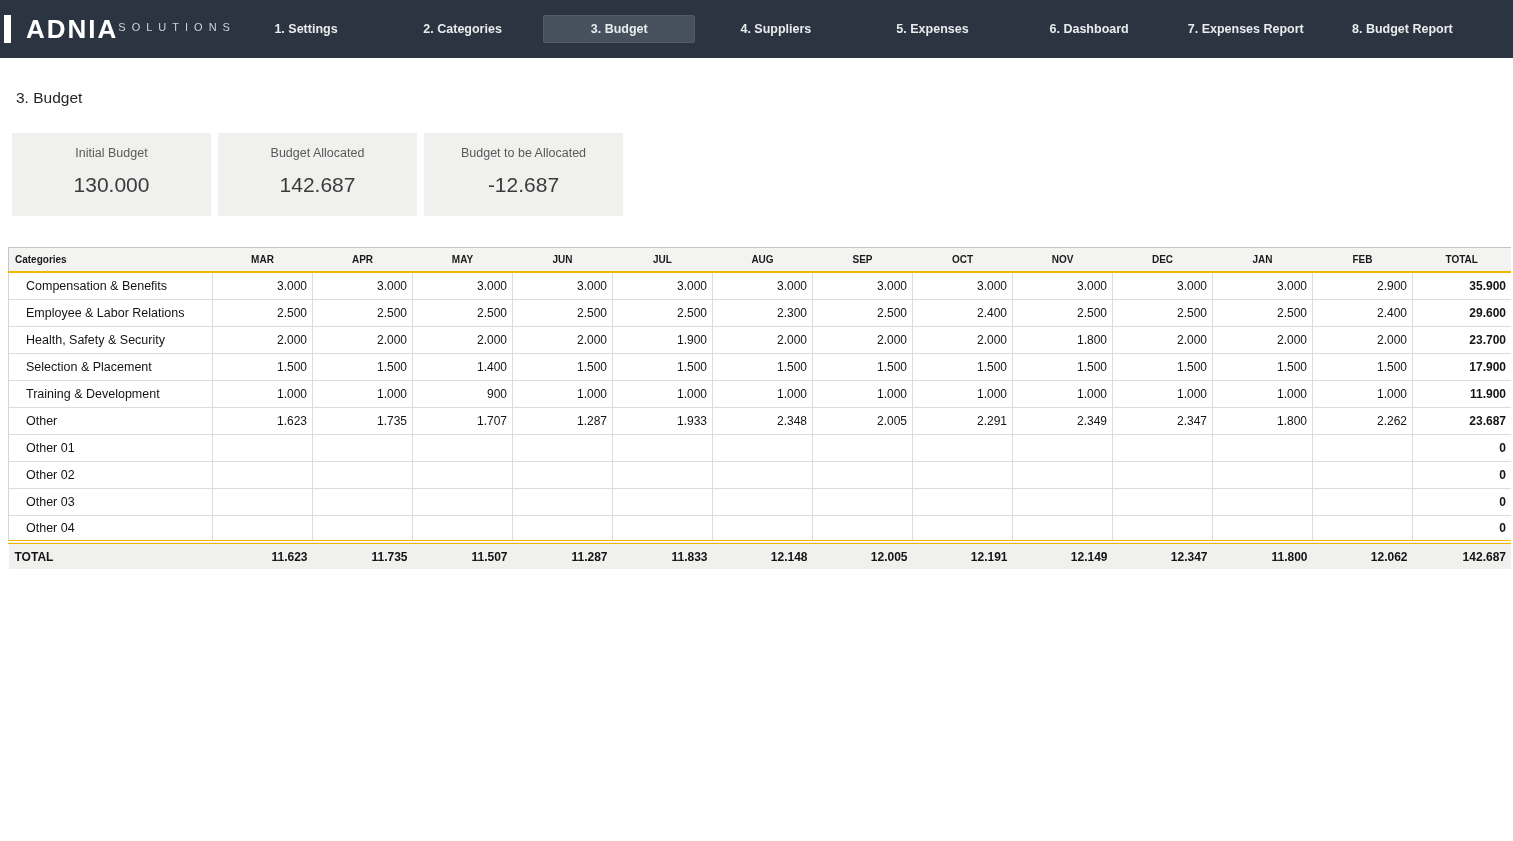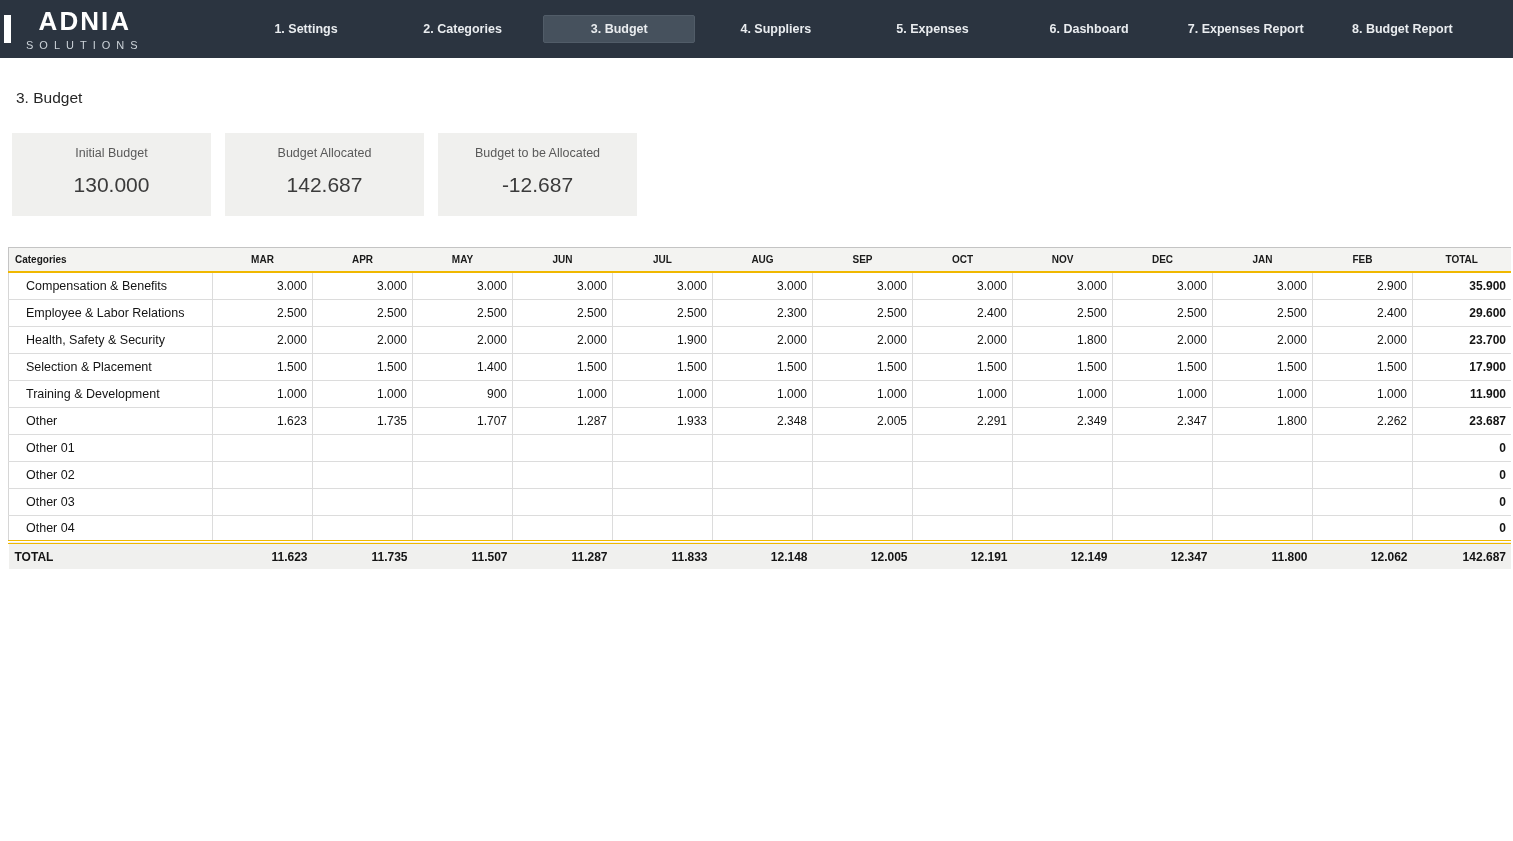--- a/index.html
+++ b/index.html
@@ -20,21 +20,21 @@
   }
   .brand {
     width: 230px;
     height: 100%;
     display: flex;
     align-items: center;
     overflow: hidden;
     flex: none;
   }
   .brand svg { margin-left: -7px; flex: none; }
-  .brand-text { display: flex; flex-direction: column; margin-left: 9px; align-items: center; }
+  .brand-text { display: flex; margin-left: 9px; }
   .brand-name {
     color: #ffffff; font-size: 26px; font-weight: bold;
     letter-spacing: 2px; line-height: 1;
   }
   .brand-sub {
     color: #ccd3d9; font-size: 11px; letter-spacing: 6px; margin-top: 5px;
   }
   .tabs {
     flex: 1; height: 100%;
     display: flex; align-items: center;
@@ -49,21 +49,21 @@
   }
   .tab.active .tab-box { background: #46515d; border-color: #515c68; }
 
   
   .page-title {
     margin: 31px 0 0 16px;
     font-size: 15.5px; font-weight: normal; color: #262626;
   }
 
   
-  .cards { display: flex; gap: 14px; margin: 26px 0 0 12px; }
+  .cards { display: flex; gap: 7px; margin: 26px 0 0 12px; }
   .card {
     width: 199px; height: 83px;
     background: #f0f0ee; text-align: center;
   }
   .card-label { margin-top: 13px; font-size: 12.5px; color: #595959; }
   .card-value { margin-top: 13px; font-size: 21px; color: #3b3b3b; }
 
   
   table.budget {
     border-collapse: collapse; table-layout: fixed;

